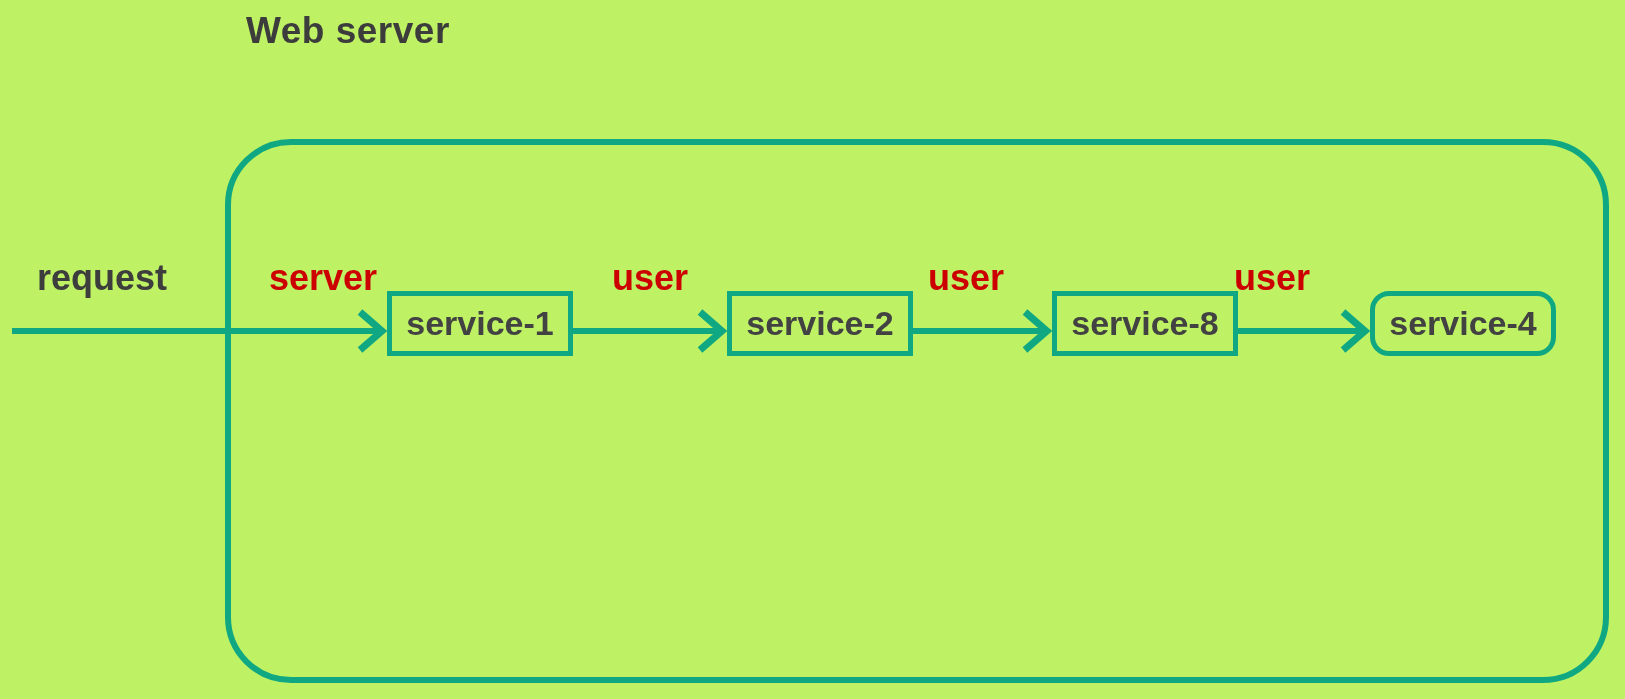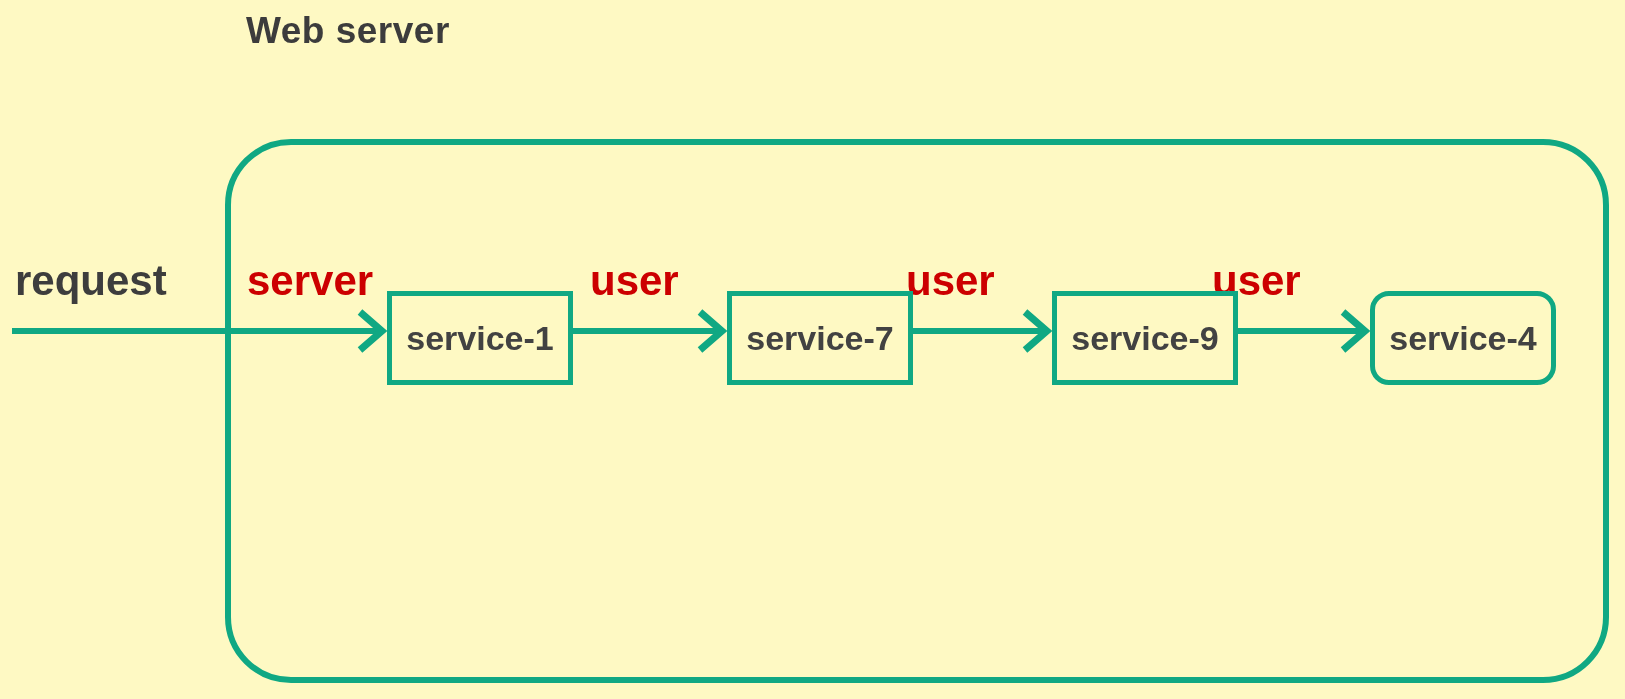--- a/index.html
+++ b/index.html
@@ -4,21 +4,21 @@
 <style>
   html, body {
     margin: 0;
     padding: 0;
     background: #000000;
   }
   #canvas {
     position: relative;
     width: 1625px;
     height: 699px;
-    background: #fef9c3;
+    background: #bef264;
     overflow: hidden;
     font-family: "Liberation Sans", sans-serif;
   }
   .abs { position: absolute; }
 
   #diagram-title {
     left: 246px;
     top: 10px;
     font-size: 37px;
     font-weight: 600;
@@ -32,37 +32,38 @@
     width: 1384px;
     height: 544px;
     border: 6px solid #10a883;
     border-radius: 66px;
     box-sizing: border-box;
     background: transparent;
   }
 
   .flow-label {
     top: 257px;
-    font-size: 42px;
+    font-size: 36px;
     font-weight: 700;
     white-space: nowrap;
+    margin-left: 22px;
   }
   .gray-label { color: #3d3d3d; }
   .red-label  { color: #cc0000; }
 
   #request-label { left: 15px; }
   #thread-label  { left: 247px; }
   #user-label-1  { left: 590px; }
   #user-label-2  { left: 906px; }
   #user-label-3  { left: 1212px; }
 
   .service-box {
     top: 291px;
     width: 186px;
-    height: 94px;
+    height: 65px;
     border: 5px solid #10a883;
     box-sizing: border-box;
     background: transparent;
     display: flex;
     align-items: center;
     justify-content: center;
   }
   .service-box .service-name {
     font-size: 34px;
     font-weight: 600;
@@ -111,24 +112,24 @@
 
   <div id="user-label-2" class="abs flow-label red-label">user</div>
 
   <div id="user-label-3" class="abs flow-label red-label">user</div>
 
   <div id="service-box-1" class="abs service-box">
     <span class="service-name">service-1</span>
   </div>
 
   <div id="service-box-2" class="abs service-box">
-    <span class="service-name">service-7</span>
+    <span class="service-name">service-2</span>
   </div>
 
   <div id="service-box-3" class="abs service-box">
-    <span class="service-name">service-9</span>
+    <span class="service-name">service-8</span>
   </div>
 
   <div id="service-box-4" class="abs service-box">
     <span class="service-name">service-4</span>
   </div>
 
 </div>
 
 </body></html>

